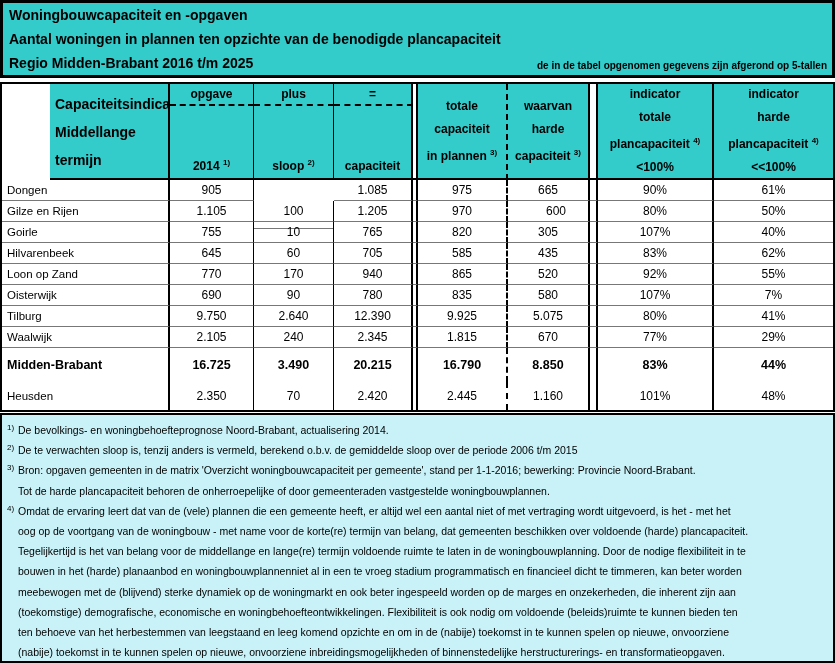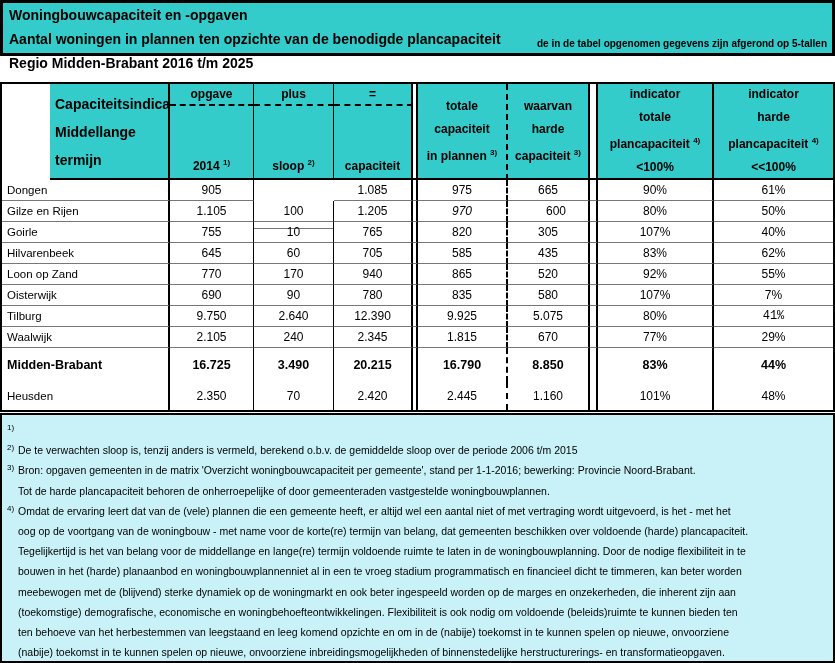--- a/index.html
+++ b/index.html
@@ -1,20 +1,20 @@
 <!DOCTYPE html>
 <html style="--teal: #34CBCB; --fnbg: #C9F2F8;"><head>
 <meta charset="utf-8">
 <style>
   html,body{margin:0;padding:0;background:#fff;}
   #page{position:relative;width:835px;height:663px;background:#fff;
         font-family:"Liberation Sans",sans-serif;color:#000;overflow:hidden;}
 
   
-  #titleband{position:absolute;left:0;top:0;width:835px;height:56px;
+  #titleband{position:absolute;left:0;top:0;width:835px;height:78px;
              background:var(--teal);border:3px solid #000;box-sizing:border-box;}
   .tline{font-weight:bold;font-size:14px;line-height:24px;padding-left:6px;white-space:nowrap;}
   #titlenote{position:absolute;right:5px;bottom:4px;font-size:10px;font-weight:bold;white-space:nowrap;}
 
   
   #grid{position:absolute;left:0;top:82px;width:835px;height:330px;
         border:2px solid #000;box-sizing:border-box;display:grid;
         grid-template-columns:168px 84px 80px 79px 5px 90px 82px 8px 116px 119px;
         grid-template-rows:22px 74px repeat(8,21px) 34px 28px;}
   #grid > div{box-sizing:border-box;overflow:hidden;}
@@ -111,21 +111,21 @@
       <div class="num brd rowstd rline" style="grid-area: 3 / 6;">975</div>
       <div class="num br2 rowstd rline" style="grid-area: 3 / 7;">665</div>
       <div class="gapc br2 rowstd rline" style="grid-area: 3 / 8;"></div>
       <div class="num br2 rowstd rline" style="grid-area: 3 / 9;">90%</div>
       <div class="num rowstd rline" style="grid-area: 3 / 10;">61%</div>
       <div class="name br2 rowstd rline" style="grid-area: 4 / 1;">Gilze en Rijen</div>
       <div class="num br1 rowstd rline" style="grid-area: 4 / 2;">1.105</div>
       <div class="num br1 rowstd rline" style="grid-area: 4 / 3;">100</div>
       <div class="num br2 rowstd rline" style="grid-area: 4 / 4;">1.205</div>
       <div class="gapc br2 rowstd rline" style="grid-area: 4 / 5;"></div>
-      <div class="num brd rowstd rline" style="grid-area: 4 / 6; font-style: italic;">970</div>
+      <div class="num brd rowstd rline" style="grid-area: 4 / 6;">970</div>
       <div class="num br2 rowstd rline" style="grid-area: 4 / 7; padding-left: 16px;">600</div>
       <div class="gapc br2 rowstd rline" style="grid-area: 4 / 8;"></div>
       <div class="num br2 rowstd rline" style="grid-area: 4 / 9;">80%</div>
       <div class="num rowstd rline" style="grid-area: 4 / 10;">50%</div>
       <div class="name br2 rowstd rline" style="grid-area: 5 / 1;">Goirle</div>
       <div class="num br1 rowstd rline" style="grid-area: 5 / 2;">755</div>
       <div class="num br1 rowstd rline" style="grid-area: 5 / 3;">10</div>
       <div class="num br2 rowstd rline" style="grid-area: 5 / 4;">765</div>
       <div class="gapc br2 rowstd rline" style="grid-area: 5 / 5;"></div>
       <div class="num brd rowstd rline" style="grid-area: 5 / 6;">820</div>
@@ -165,21 +165,21 @@
       <div class="num rowstd rline" style="grid-area: 8 / 10;">7%</div>
       <div class="name br2 rowstd rline" style="grid-area: 9 / 1;">Tilburg</div>
       <div class="num br1 rowstd rline" style="grid-area: 9 / 2;">9.750</div>
       <div class="num br1 rowstd rline" style="grid-area: 9 / 3;">2.640</div>
       <div class="num br2 rowstd rline" style="grid-area: 9 / 4;">12.390</div>
       <div class="gapc br2 rowstd rline" style="grid-area: 9 / 5;"></div>
       <div class="num brd rowstd rline" style="grid-area: 9 / 6;">9.925</div>
       <div class="num br2 rowstd rline" style="grid-area: 9 / 7;">5.075</div>
       <div class="gapc br2 rowstd rline" style="grid-area: 9 / 8;"></div>
       <div class="num br2 rowstd rline" style="grid-area: 9 / 9;">80%</div>
-      <div class="num rowstd rline" style="grid-area: 9 / 10; font-family: Liberation Mono, monospace;">41%</div>
+      <div class="num rowstd rline" style="grid-area: 9 / 10;">41%</div>
       <div class="name br2 rowstd rline" style="grid-area: 10 / 1;">Waalwijk</div>
       <div class="num br1 rowstd rline" style="grid-area: 10 / 2;">2.105</div>
       <div class="num br1 rowstd rline" style="grid-area: 10 / 3; text-align: center;">240</div>
       <div class="num br2 rowstd rline" style="grid-area: 10 / 4;">2.345</div>
       <div class="gapc br2 rowstd rline" style="grid-area: 10 / 5;"></div>
       <div class="num brd rowstd rline" style="grid-area: 10 / 6;">1.815</div>
       <div class="num br2 rowstd rline" style="grid-area: 10 / 7;">670</div>
       <div class="gapc br2 rowstd rline" style="grid-area: 10 / 8;"></div>
       <div class="num br2 rowstd rline" style="grid-area: 10 / 9;">77%</div>
       <div class="num rowstd rline" style="grid-area: 10 / 10;">29%</div>
@@ -199,21 +199,21 @@
       <div class="num br2 rowH" style="grid-area: 12 / 4;">2.420</div>
       <div class="gapc br2 rowH" style="grid-area: 12 / 5;"></div>
       <div class="num brd rowH" style="grid-area: 12 / 6;">2.445</div>
       <div class="num br2 rowH" style="grid-area: 12 / 7;">1.160</div>
       <div class="gapc br2 rowH" style="grid-area: 12 / 8;"></div>
       <div class="num br2 rowH" style="grid-area: 12 / 9;">101%</div>
       <div class="num rowH" style="grid-area: 12 / 10;">48%</div>
     </div>
 
   <div id="footnotes">
-      <div class="fnline"><span class="fnsup">1)</span></div>
+      <div class="fnline"><span class="fnsup">1)</span><span>De bevolkings- en woningbehoefteprognose Noord-Brabant, actualisering 2014.</span></div>
       <div class="fnline"><span class="fnsup">2)</span><span>De te verwachten sloop is, tenzij anders is vermeld, berekend o.b.v. de gemiddelde sloop over de periode 2006 t/m 2015</span></div>
       <div class="fnline"><span class="fnsup">3)</span><span>Bron: opgaven gemeenten in de matrix 'Overzicht woningbouwcapaciteit per gemeente', stand per 1-1-2016; bewerking: Provincie Noord-Brabant.</span></div>
       <div class="fnline"><span>Tot de harde plancapaciteit behoren de onherroepelijke of door gemeenteraden vastgestelde woningbouwplannen.</span></div>
       <div class="fnline"><span class="fnsup">4)</span><span>Omdat de ervaring leert dat van de (vele) plannen die een gemeente heeft, er altijd wel een aantal niet of met vertraging wordt uitgevoerd, is het - met het</span></div>
       <div class="fnline"><span>oog op de voortgang van de woningbouw - met name voor de korte(re) termijn van belang, dat gemeenten beschikken over voldoende (harde) plancapaciteit.</span></div>
       <div class="fnline"><span>Tegelijkertijd is het van belang voor de middellange en lange(re) termijn voldoende ruimte te laten in de woningbouwplanning. Door de nodige flexibiliteit in te</span></div>
       <div class="fnline"><span>bouwen in het (harde) planaanbod en woningbouwplannenniet al in een te vroeg stadium programmatisch en financieel dicht te timmeren, kan beter worden</span></div>
       <div class="fnline"><span>meebewogen met de (blijvend) sterke dynamiek op de woningmarkt en ook beter ingespeeld worden op de marges en onzekerheden, die inherent zijn aan</span></div>
       <div class="fnline"><span>(toekomstige) demografische, economische en woningbehoefteontwikkelingen. Flexibiliteit is ook nodig om voldoende (beleids)ruimte te kunnen bieden ten</span></div>
       <div class="fnline"><span>ten behoeve van het herbestemmen van leegstaand en leeg komend opzichte en om in de (nabije) toekomst in te kunnen spelen op nieuwe, onvoorziene</span></div>

